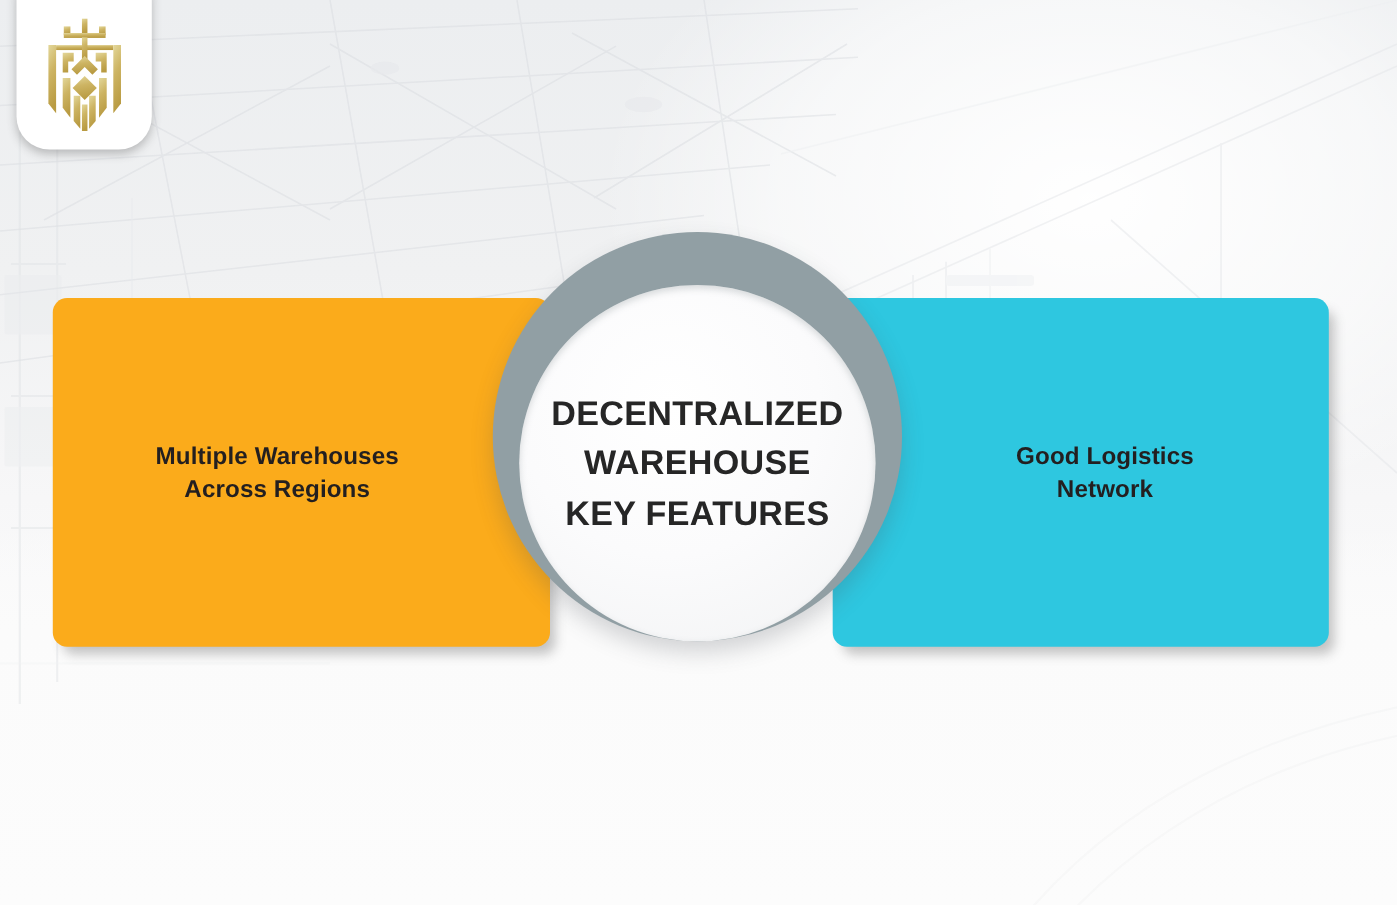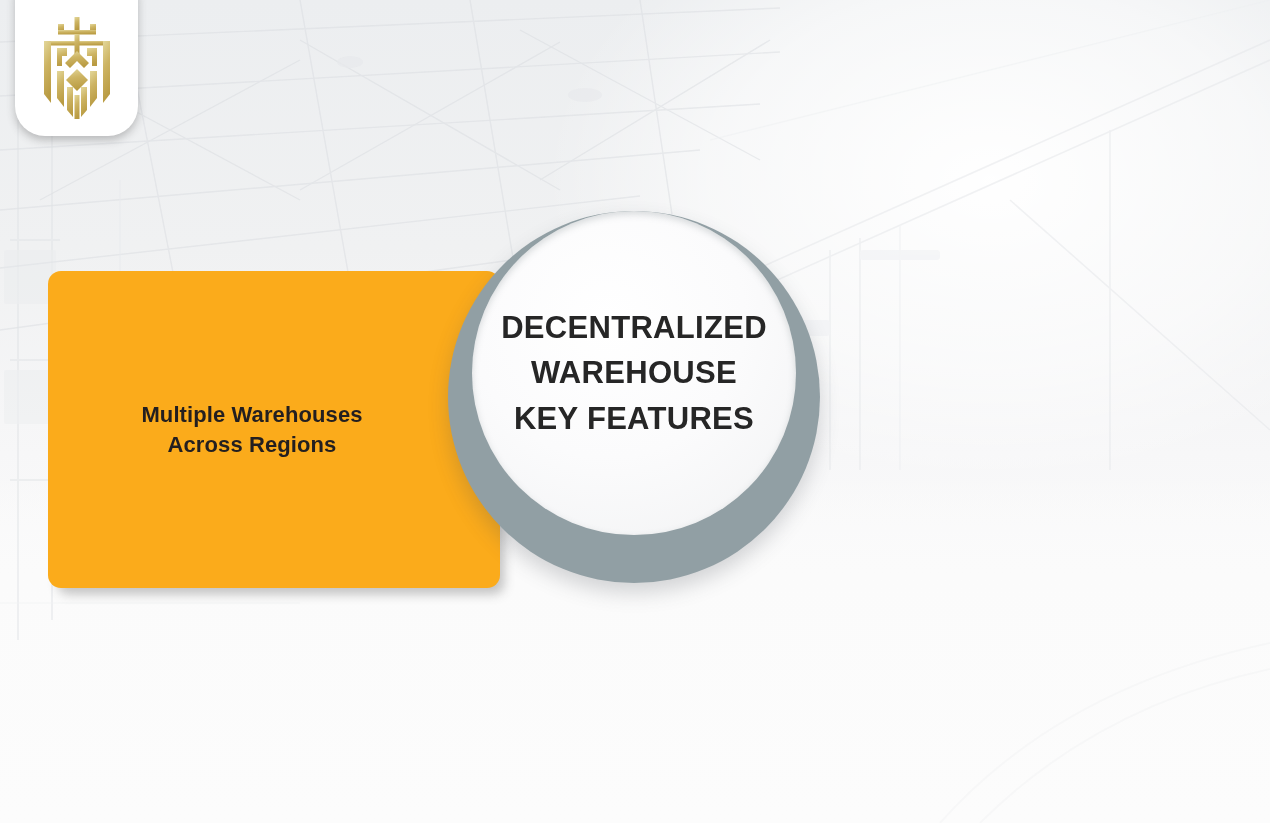--- a/index.html
+++ b/index.html
@@ -80,21 +80,21 @@
   .card-right .card-label{ transform:translateX(22px); }
 
   
   .hub{
     position:absolute;
     left:448px; top:211px;
     width:372px; height:372px;
     border-radius:50%;
     background:#919fa4;
     box-shadow:0 10px 20px rgba(70,75,80,0.22);
-    display:flex; align-items:flex-start; justify-content:center;
+    display:flex; align-items:flex-end; justify-content:center;
   }
   .hub-inner{
     width:324px; height:324px;
     border-radius:50%;
     background:radial-gradient(circle at 42% 34%, #ffffff 0%, #fbfbfc 48%, #f1f2f3 100%);
     box-shadow:inset 0 3px 7px rgba(130,138,142,0.30);
     display:flex; align-items:center; justify-content:center;
   }
   .hub-title{
     font-size:31px;
@@ -220,20 +220,24 @@
         <path d="M41.5 80 h5 v24 h-5 z"></path>
       </g>
     </svg>
   </div>
 
   <div class="card card-left">
     <div class="card-label">Multiple Warehouses
 Across Regions</div>
   </div>
 
+  <div class="card card-right">
+    <div class="card-label">Good Logistics
+Network</div>
+  </div>
 
   <div class="hub">
     <div class="hub-inner">
       <div class="hub-title">DECENTRALIZED
 WAREHOUSE
 KEY FEATURES</div>
     </div>
   </div>
 
 </div>

